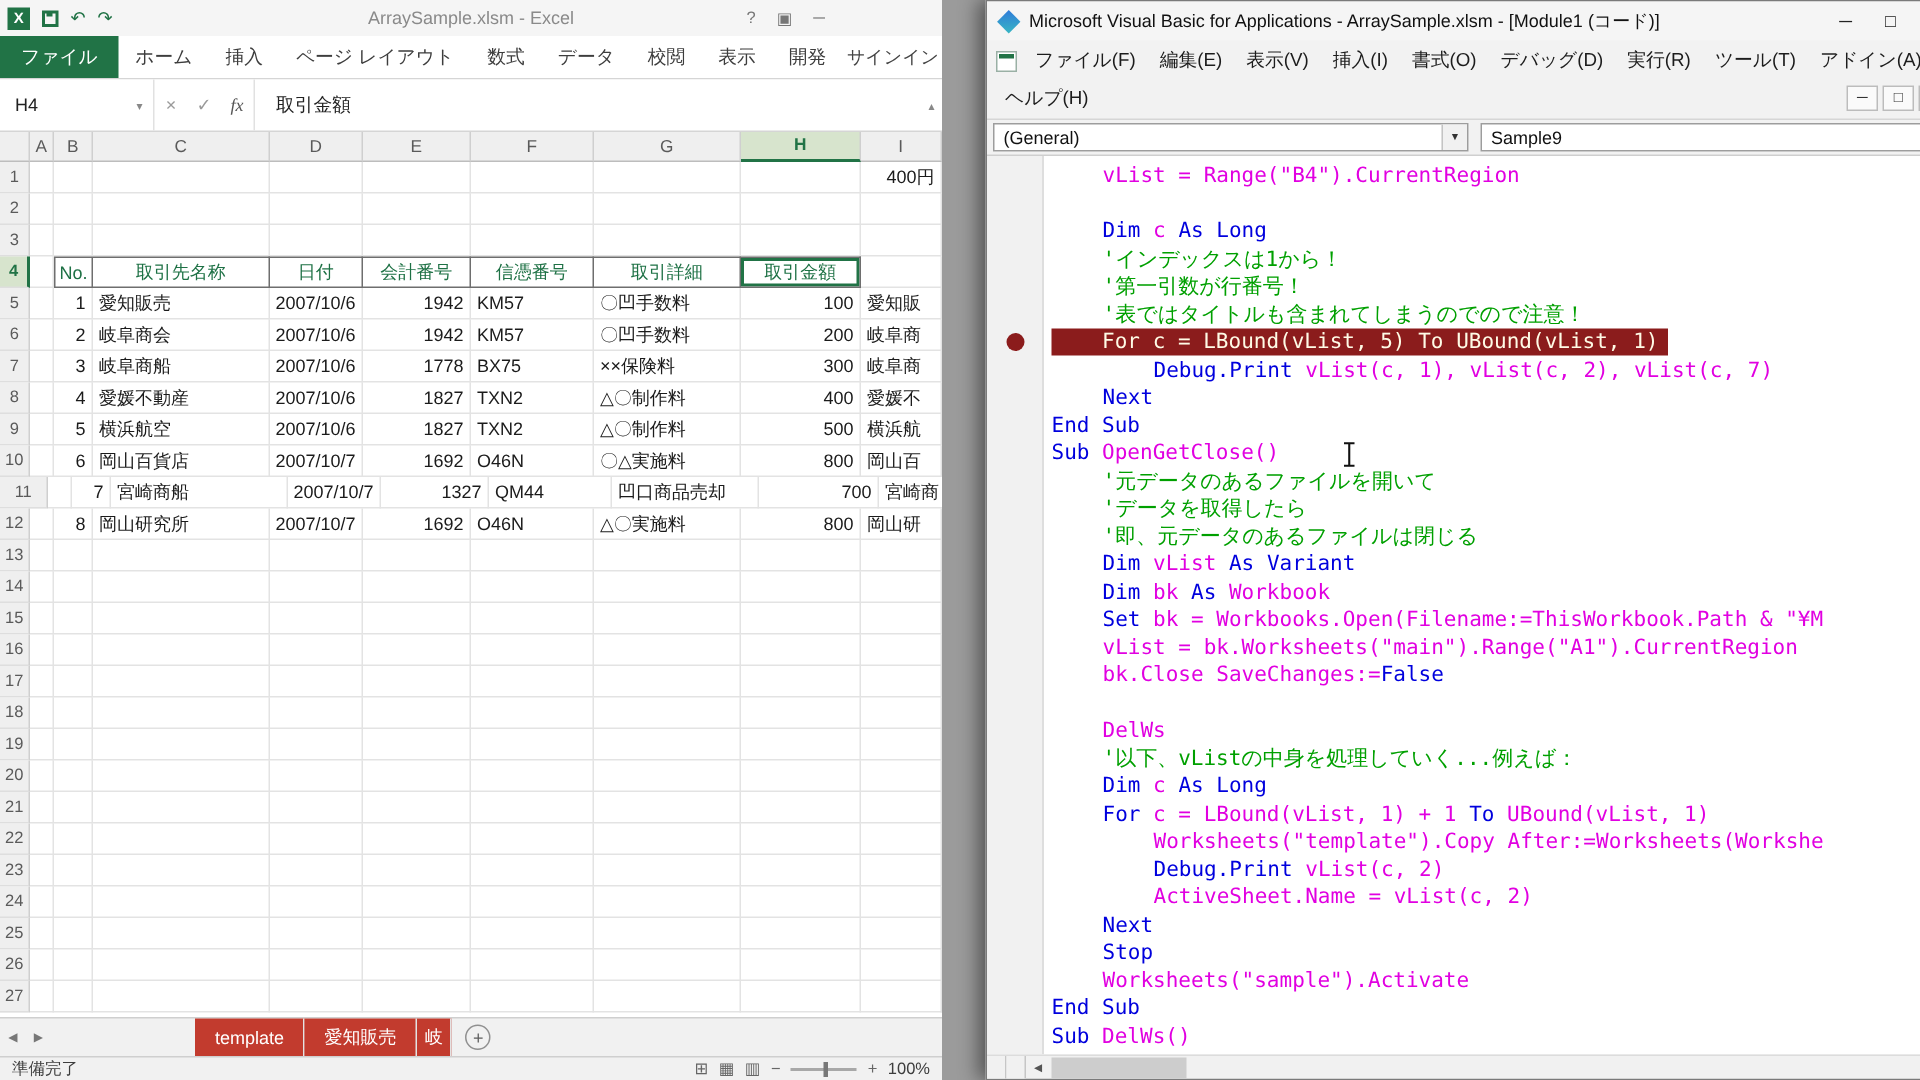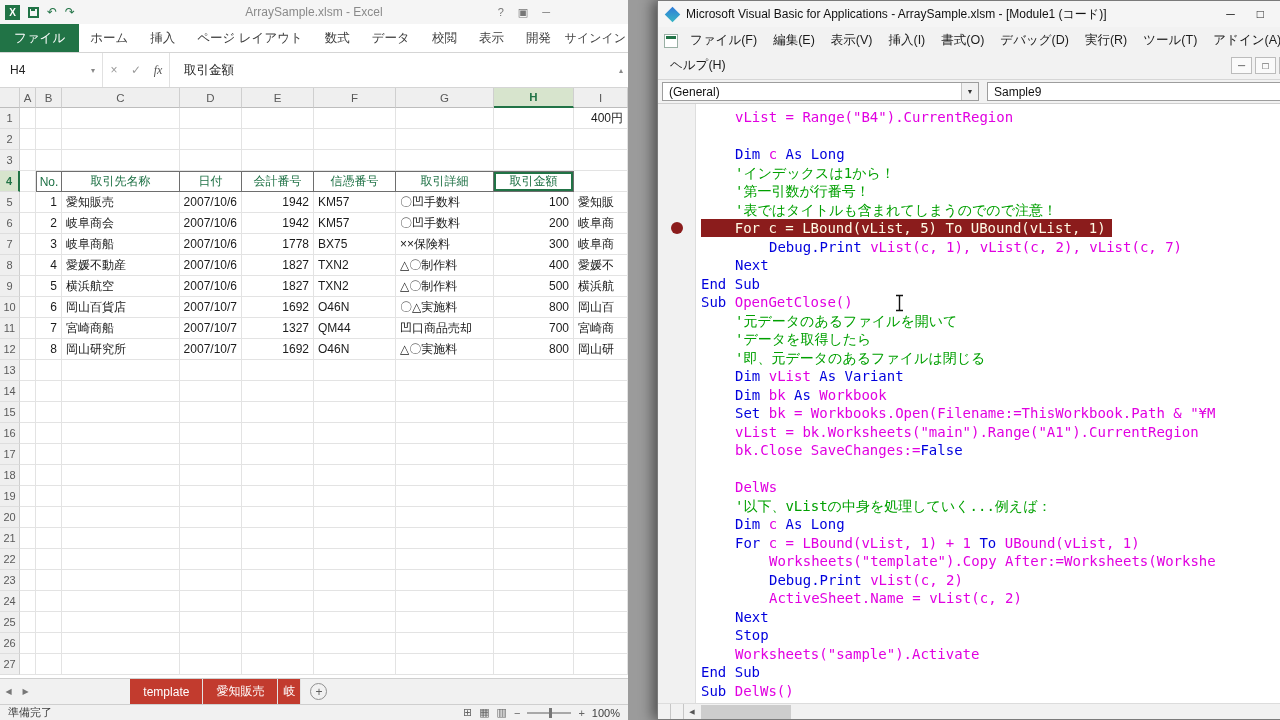--- a/index.html
+++ b/index.html
@@ -308,21 +308,21 @@
             <div class="cell num" style="width: 26px;">6</div>
             <div class="cell" style="width: 118px;">岡山百貨店</div>
             <div class="cell num" style="width: 62px;">2007/10/7</div>
             <div class="cell num" style="width: 72px;">1692</div>
             <div class="cell" style="width: 82px;">O46N</div>
             <div class="cell" style="width: 98px;">〇△実施料</div>
             <div class="cell num" style="width: 80px;">800</div>
             <div class="cell" style="width: 54px;">岡山百</div>
           </div>
           <div class="grow">
-            <div class="rn" style="width: 20px; text-align: center;">11</div>
+            <div class="rn" style="width: 32px; text-align: center;">11</div>
             <div class="cell" style="width: 16px;"></div>
             <div class="cell num" style="width: 26px;">7</div>
             <div class="cell" style="width: 118px;">宮崎商船</div>
             <div class="cell num" style="width: 62px;">2007/10/7</div>
             <div class="cell num" style="width: 72px;">1327</div>
             <div class="cell" style="width: 82px;">QM44</div>
             <div class="cell" style="width: 98px;">凹口商品売却</div>
             <div class="cell num" style="width: 80px;">700</div>
             <div class="cell" style="width: 54px;">宮崎商</div>
           </div>

